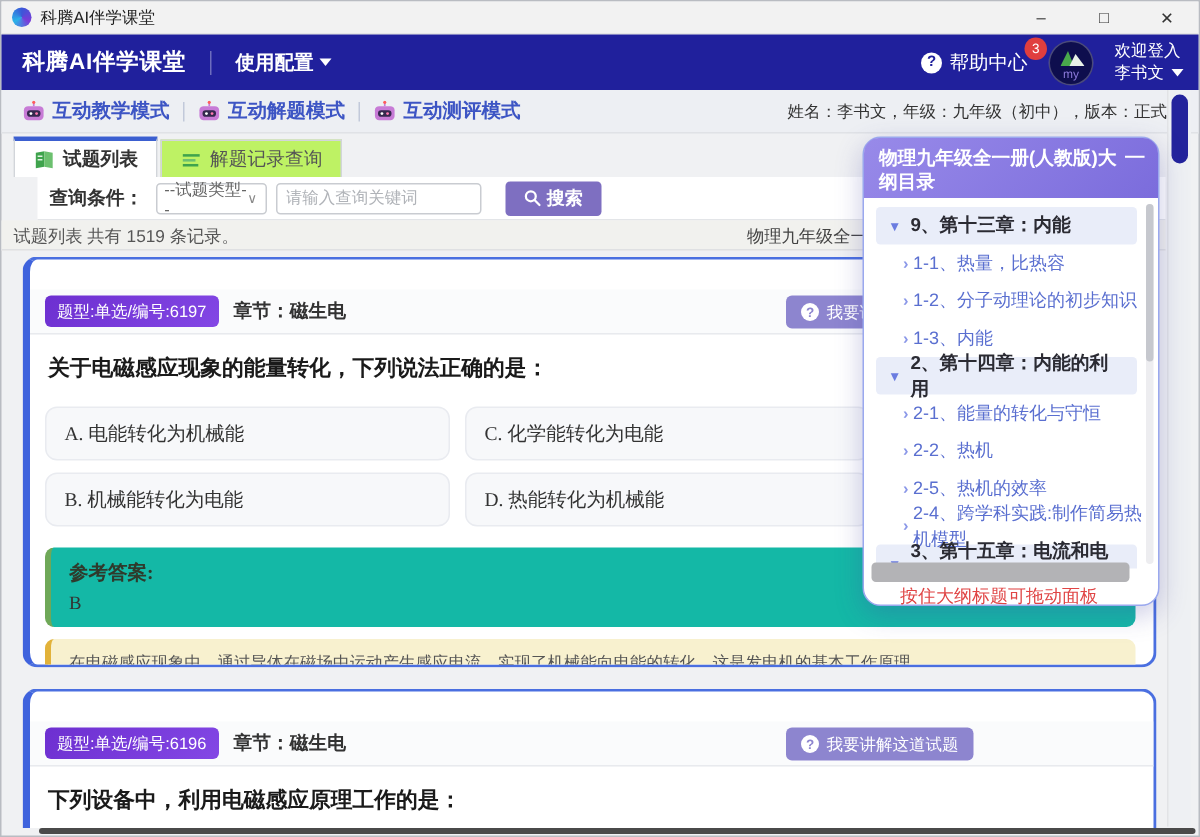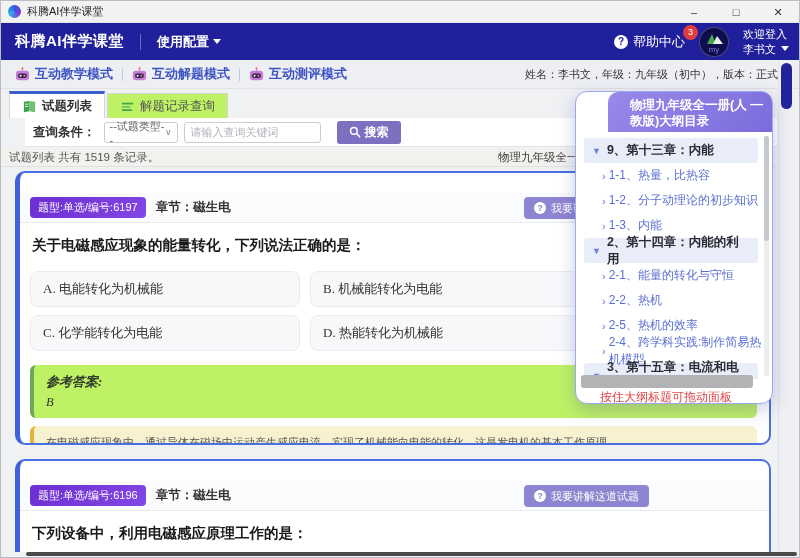--- a/index.html
+++ b/index.html
@@ -88,35 +88,35 @@
   .qchapter { font-size:12.5px; font-weight:bold; color:#333; }
   .explainbtn { position:absolute; left:504px; top:4px; height:22px; background:#8d85cf; border:none;
     border-radius:4px; color:#fff; font-size:11px; display:flex; align-items:center; gap:5px;
     padding:0 10px; cursor:pointer; font-family:"Liberation Sans",sans-serif; }
   .explainbtn .q-circle { width:12px; height:12px; background:#fff; color:#8d85cf; font-size:9px; }
   .qtext { font-family:"Liberation Serif",serif; font-size:14.5px; font-weight:bold; color:#1a1a1a;
     padding:13px 14px 8px 12px; }
   .opts { display:grid; grid-template-columns:270px 270px; gap:8px 10px; padding:8px 12px 4px 10px; }
   .opt { background:#f7f8fa; border:1px solid #e9ebf0; border-radius:8px; padding:8px 12px;
     font-family:"Liberation Serif",serif; font-size:13px; color:#333; cursor:pointer; }
-  .ansbox { margin:10px 12px 0 10px; background:#bef264; border-left:4px solid #6fa858; border-radius:6px;
-    padding:8px 12px; font-family:"Liberation Serif",serif;font-style:italic; }
+  .ansbox { margin:10px 12px 0 10px; background:#14b8a6; border-left:4px solid #6fa858; border-radius:6px;
+    padding:8px 12px; font-family:"Liberation Serif",serif; }
   .ansbox .lbl { font-size:13px; font-weight:bold; color:#2f3a2c; margin-bottom:4px; }
   .ansbox .val { font-size:12.5px; color:#333; }
   .anabox { margin:8px 12px 10px 10px; background:#f8f1cf; border-left:4px solid #e2b23a; border-radius:6px;
     padding:8px 12px; font-family:"Liberation Serif",serif; }
   .anabox .lbl { font-size:12.5px; font-weight:bold; color:#4a3c18; margin-bottom:4px; }
   .anabox .txt { font-size:11px; color:#555; line-height:1.5; }
 
   
   .panel { position:absolute; left:574px; top:90px; width:198px; height:313px; background:#fff;
     border:1.5px solid #9aa8ee; border-radius:12px; box-shadow:0 6px 18px rgba(70,70,160,.28); z-index:30; }
   .panel-head { height:40px; background:linear-gradient(135deg,#988ae9,#7b6cdc);
     border-radius:10px 10px 0 0; color:#fff; font-size:12.5px; font-weight:bold; line-height:1.3;
-    padding:5px 24px 0 22px; position:relative; cursor:move;margin-left:32px; }
+    padding:5px 24px 0 10px; position:relative; cursor:move; }
   .panel-min { position:absolute; right:9px; top:4px; color:#fff; font-size:13px; font-weight:bold; cursor:pointer; }
   .panel-body { position:absolute; left:0; right:8px; top:40px; height:247px; overflow:hidden; padding-top:6px; }
   .o-row { height:25px; display:flex; align-items:center; }
   .o-chapter { background:#e9edf9; margin:0 6px 0 8px; border-radius:3px; padding:0 8px;
     font-size:12.5px; font-weight:bold; color:#2b2b33; gap:6px; cursor:pointer; }
   .o-chapter .tri { font-size:9px; color:#6b7ce0; }
   .o-section { padding-left:26px; font-size:12px; color:#5a6fd0; gap:3px; cursor:pointer; }
   .o-section .arr { color:#8a97e8; font-size:11px; font-weight:bold; }
   .panel-vscroll { position:absolute; right:3px; top:44px; width:5px; height:240px; background:#ededf0; border-radius:3px; }
   .panel-vthumb { position:absolute; left:0; top:0; width:5px; height:105px; background:#c6c8ce; border-radius:3px; }
@@ -264,22 +264,22 @@
         <span class="qbadge">题型:单选/编号:6197</span>
         <span class="qchapter">章节：磁生电</span>
         <button class="explainbtn">
           <span class="q-circle">?</span>
           <span>我要讲解这道试题</span>
         </button>
       </div>
       <div class="qtext">关于电磁感应现象的能量转化，下列说法正确的是：</div>
       <div class="opts">
         <div class="opt">A. 电能转化为机械能</div>
+        <div class="opt">C. 化学能转化为电能</div>
         <div class="opt">B. 机械能转化为电能</div>
-        <div class="opt">C. 化学能转化为电能</div>
         <div class="opt">D. 热能转化为机械能</div>
       </div>
       <div class="ansbox">
         <div class="lbl">参考答案:</div>
         <div class="val">B</div>
       </div>
       <div class="anabox">
         <div class="txt">在电磁感应现象中，通过导体在磁场中运动产生感应电流，实现了机械能向电能的转化。这是发电机的基本工作原理。</div>
       </div>
     </div>

